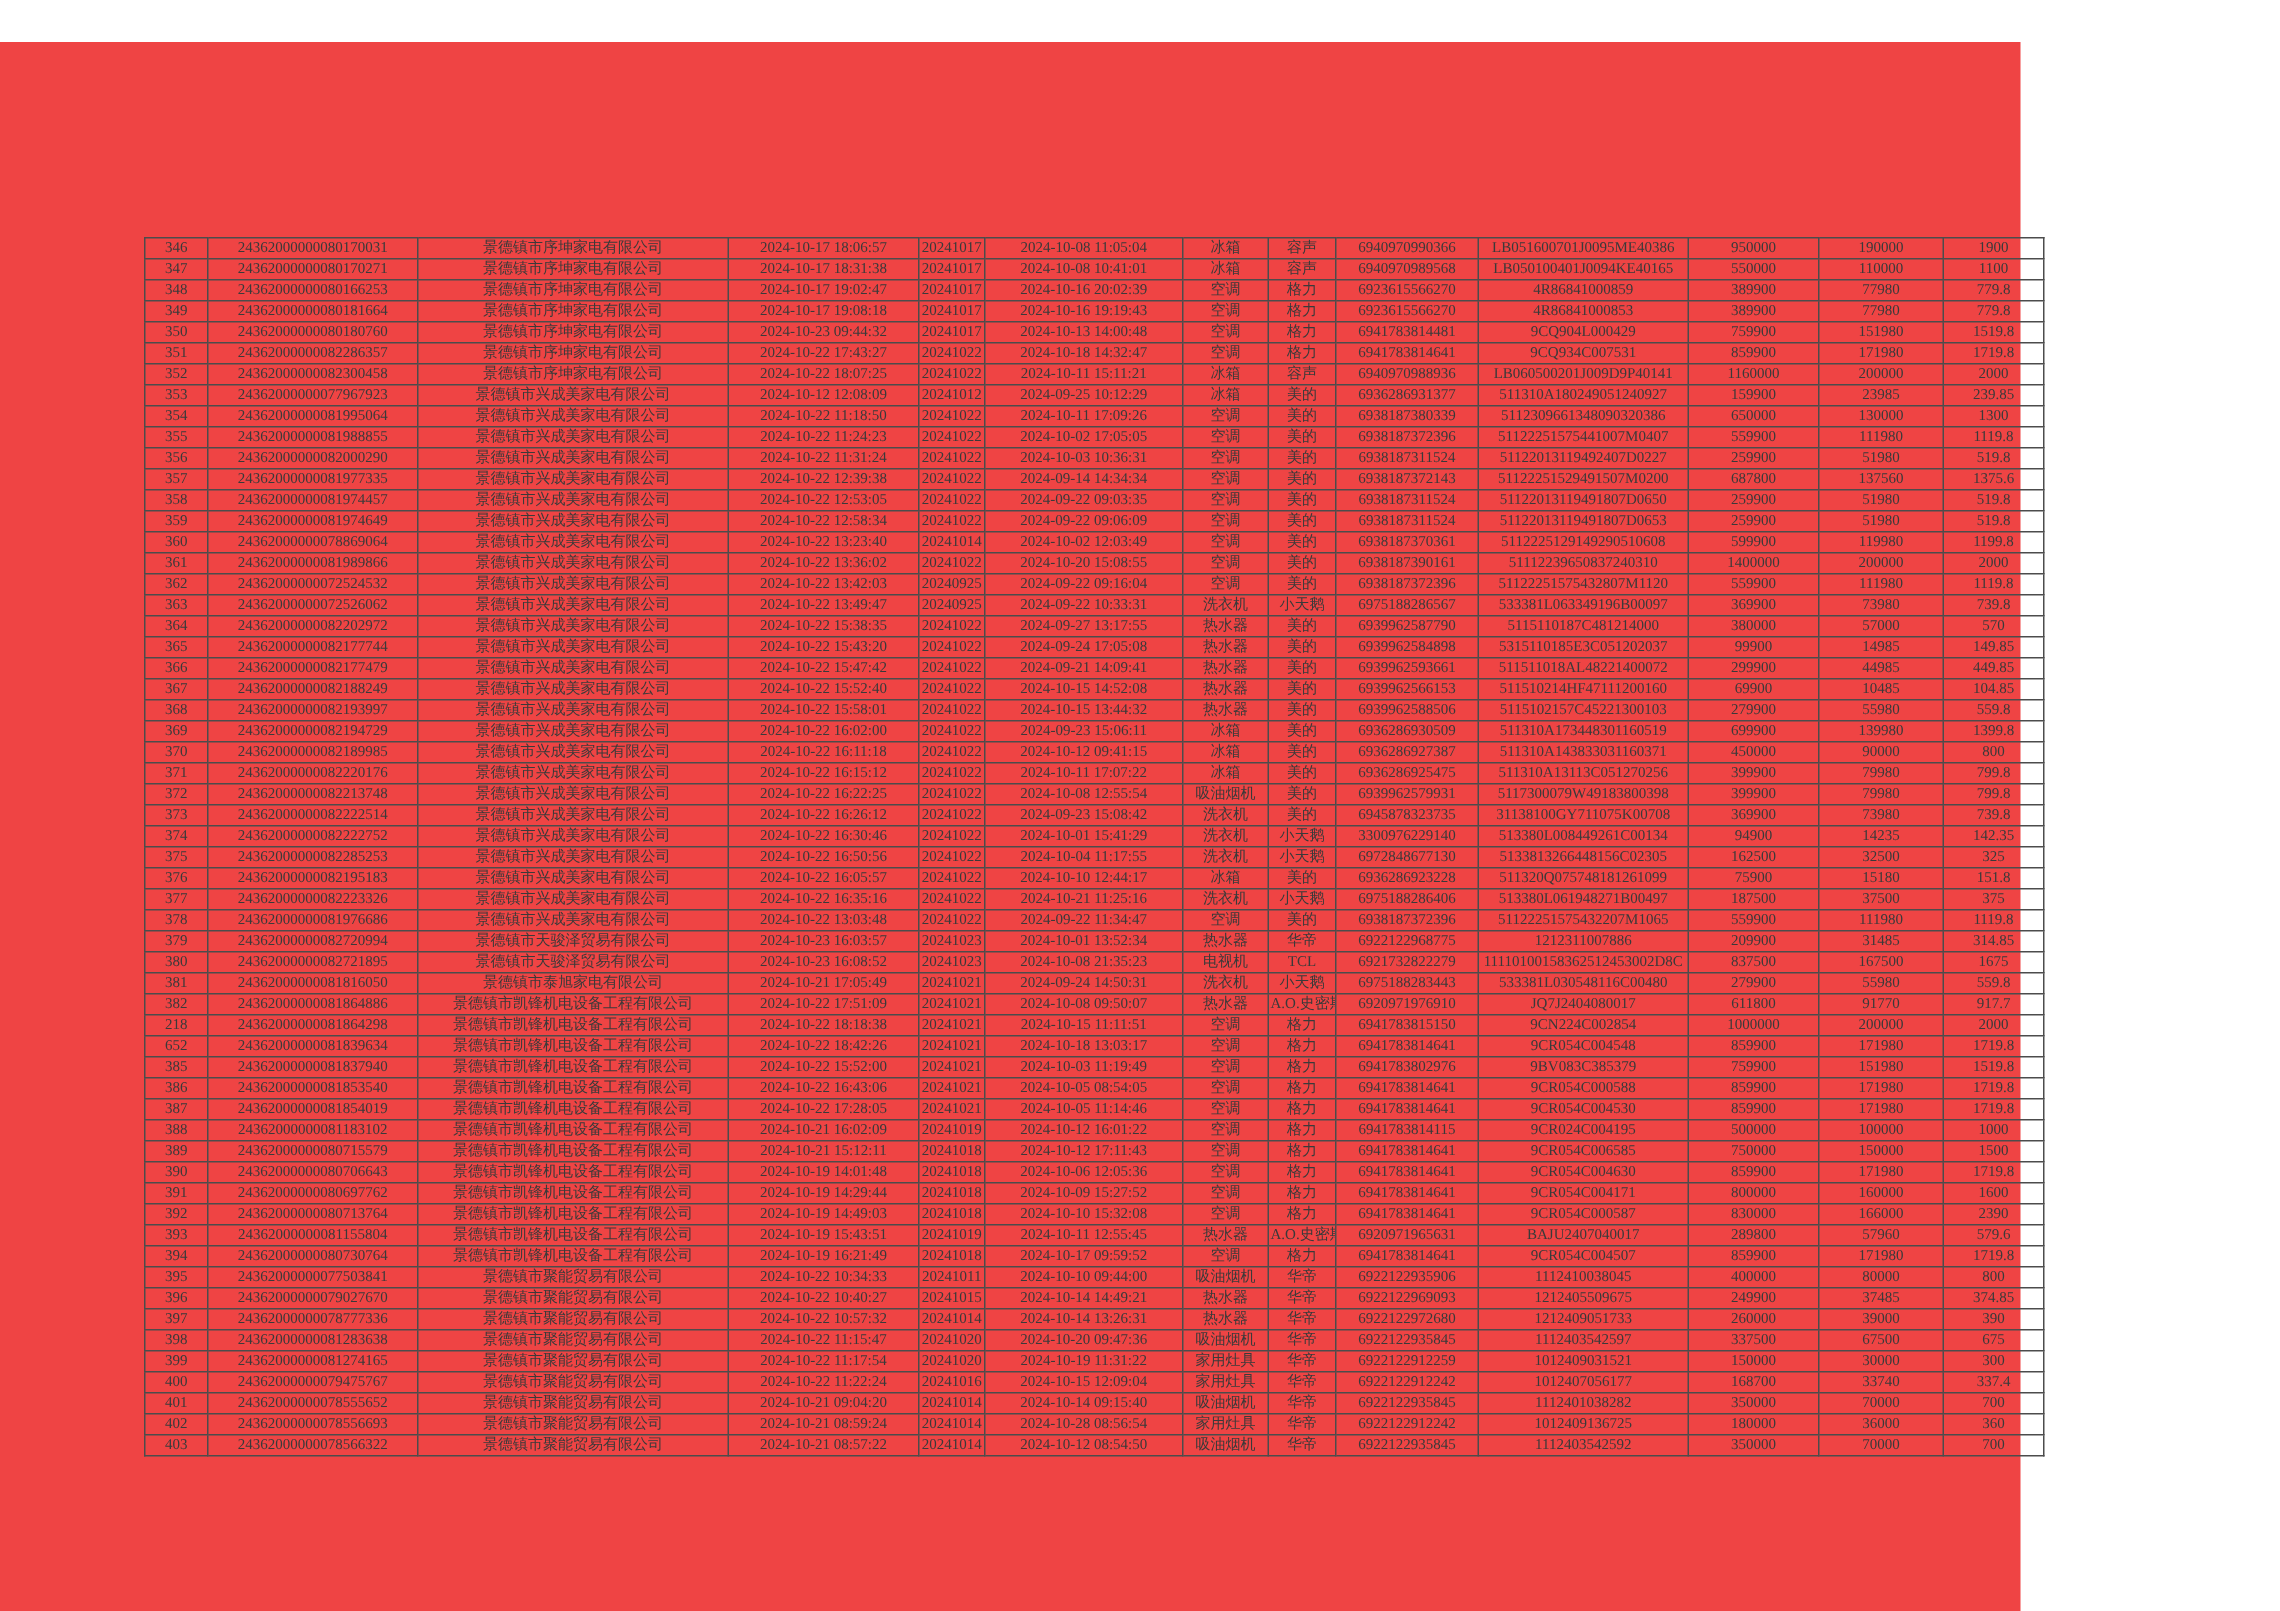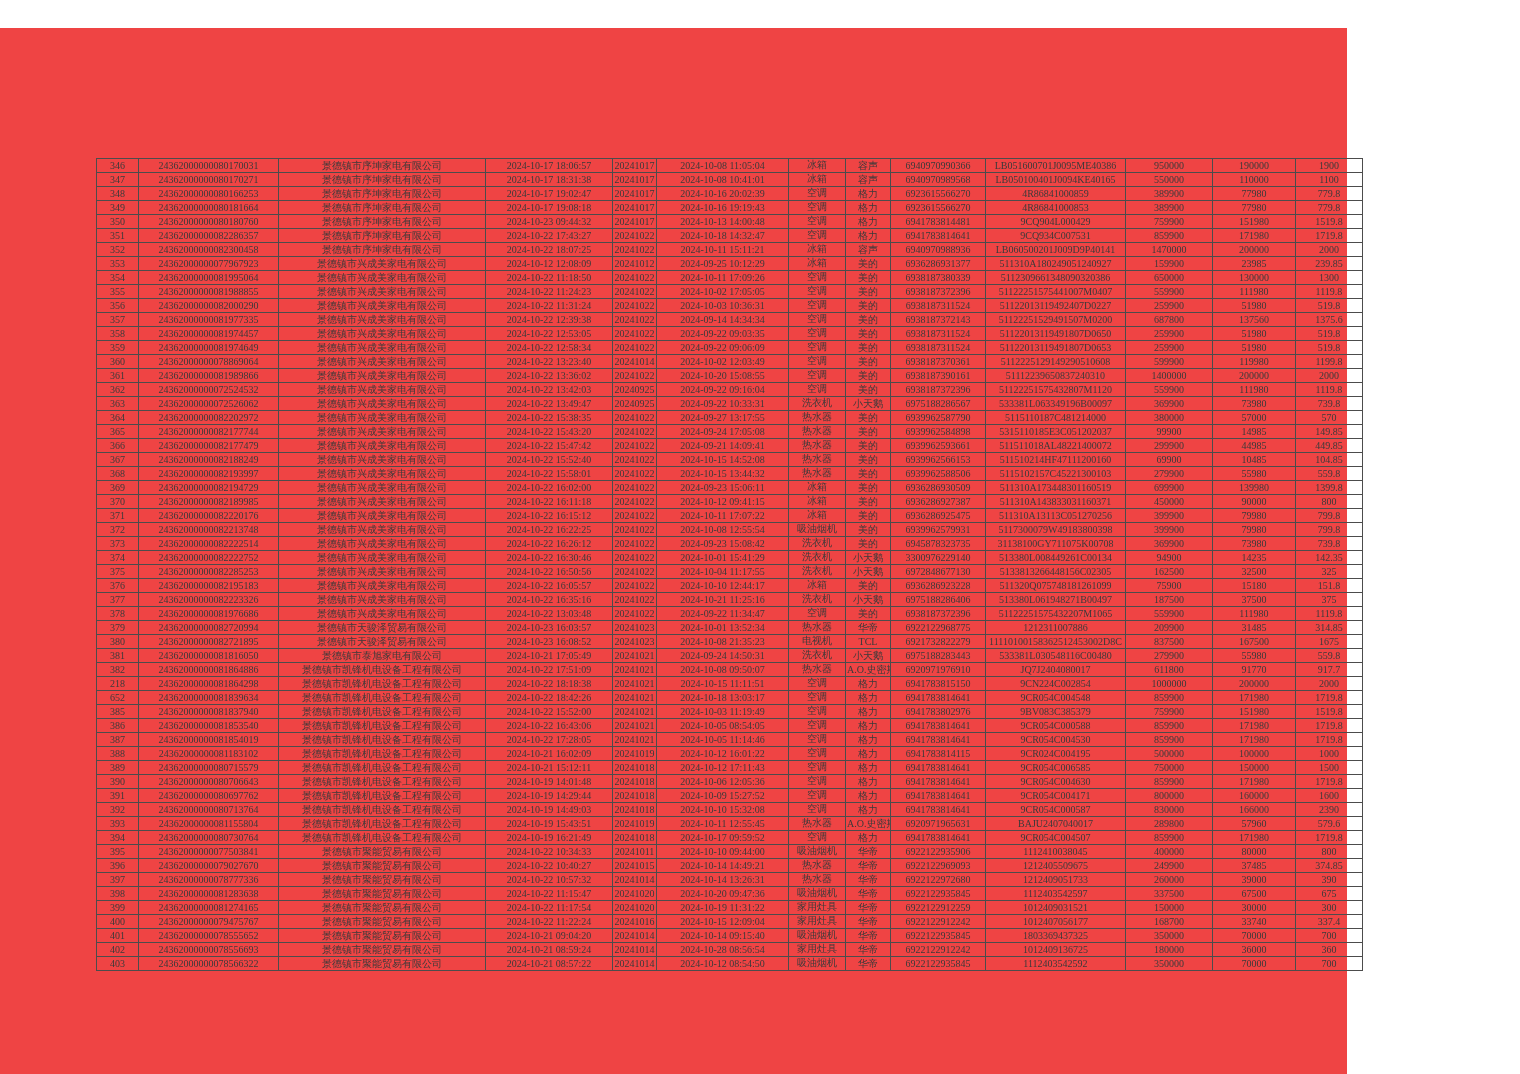--- a/index.html
+++ b/index.html
@@ -38,21 +38,21 @@
     font-size: 10px;
     line-height: 13px;
     color: #3a3a3a;
     white-space: nowrap;
     overflow: hidden;
   }
   
   td.c0 { font-size: 10px; }
   td.c1 { letter-spacing: 0; }
   td.c2 { font-size: 10px; }
-  td.c6 { font-size: 10px; font-family: Liberation Mono, monospace; }
+  td.c6 { font-size: 10px; }
   td.c7 { font-size: 10px; }
   td.c9 { font-size: 9px; }
   td.c10, td.c11, td.c12 { font-size: 10px; }
 </style>
 </head>
 <body>
 
 <div class="page">
   <div class="sheet">
     <table class="data-grid">
@@ -166,21 +166,21 @@
             <td class="c0">352</td>
             <td class="c1">24362000000082300458</td>
             <td class="c2">景德镇市序坤家电有限公司</td>
             <td class="c3">2024-10-22 18:07:25</td>
             <td class="c4">20241022</td>
             <td class="c5">2024-10-11 15:11:21</td>
             <td class="c6">冰箱</td>
             <td class="c7">容声</td>
             <td class="c8">6940970988936</td>
             <td class="c9">LB060500201J009D9P40141</td>
-            <td class="c10">1470000</td>
+            <td class="c10">1160000</td>
             <td class="c11">200000</td>
             <td class="c12">2000</td>
           </tr>
           <tr>
             <td class="c0">353</td>
             <td class="c1">24362000000077967923</td>
             <td class="c2">景德镇市兴成美家电有限公司</td>
             <td class="c3">2024-10-12 12:08:09</td>
             <td class="c4">20241012</td>
             <td class="c5">2024-09-25 10:12:29</td>
@@ -900,21 +900,21 @@
           <tr>
             <td class="c0">401</td>
             <td class="c1">24362000000078555652</td>
             <td class="c2">景德镇市聚能贸易有限公司</td>
             <td class="c3">2024-10-21 09:04:20</td>
             <td class="c4">20241014</td>
             <td class="c5">2024-10-14 09:15:40</td>
             <td class="c6">吸油烟机</td>
             <td class="c7">华帝</td>
             <td class="c8">6922122935845</td>
-            <td class="c9">1803369437325</td>
+            <td class="c9">1112401038282</td>
             <td class="c10">350000</td>
             <td class="c11">70000</td>
             <td class="c12">700</td>
           </tr>
           <tr>
             <td class="c0">402</td>
             <td class="c1">24362000000078556693</td>
             <td class="c2">景德镇市聚能贸易有限公司</td>
             <td class="c3">2024-10-21 08:59:24</td>
             <td class="c4">20241014</td>

